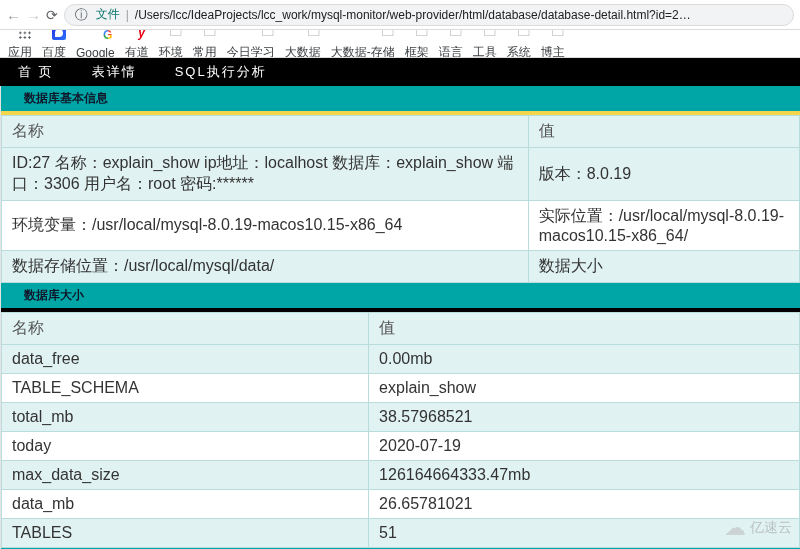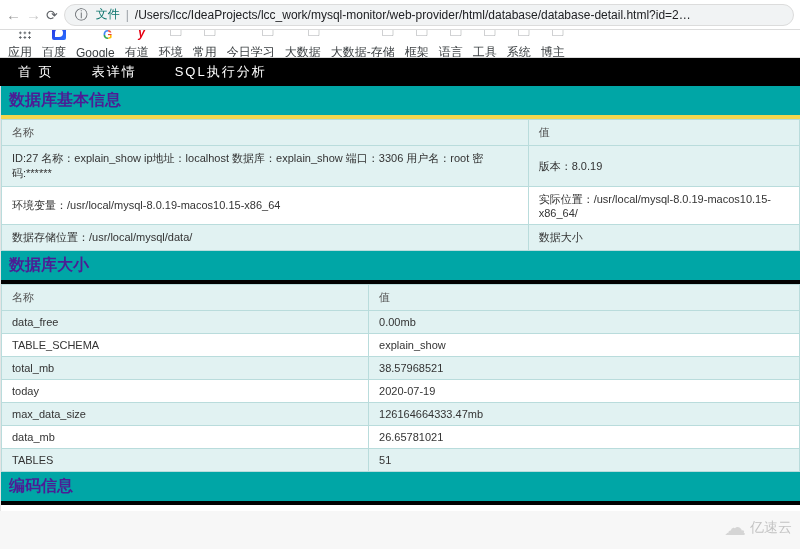--- a/index.html
+++ b/index.html
@@ -47,26 +47,26 @@
   
   .topnav {
     background:#000; color:#fff; height:28px; display:flex; align-items:center;
     gap:38px; padding:0 18px; font-size:13px;
   }
   .topnav a { color:#fff; text-decoration:none; letter-spacing:2px; cursor:pointer;}
   
   .content { border-left:1px solid #e4e4e4; padding-bottom:6px; background:#fff;}
   
   .section-head {
-    background:#00a6a6; color:#4c1d95; font-weight:bold; font-size:16px;
-    padding:4px 8px; border-bottom:4px solid #f3d64e;
+    background:#00a6a6; color:#0f172a; font-weight:bold; font-size:12px;
+    padding:4px 23px; border-bottom:4px solid #f3d64e;
   }
   .section-head.alt { border-bottom:4px solid #000000; }
   
-  table { width:100%; border-collapse:collapse; font-size:11px;}
+  table { width:100%; border-collapse:collapse; font-size:16px;}
   th, td { text-align:left; padding:5px 10px; border:1px solid #b9dcdc;}
   th { background:#e1f2f2; color:#555; font-weight:normal;}
   tbody tr:nth-child(odd) td { background:#e1f2f2;}
   tbody tr:nth-child(even) td { background:#ffffff;}
   .tbl-basic th:first-child, .tbl-basic td:first-child { width:66%; }
   .tbl-size th:first-child, .tbl-size td:first-child { width:46%; }
   
   .watermark {
     position:fixed; right:8px; bottom:8px; opacity:.55;
     display:flex; align-items:center; gap:4px; font-size:14px; color:#999;

